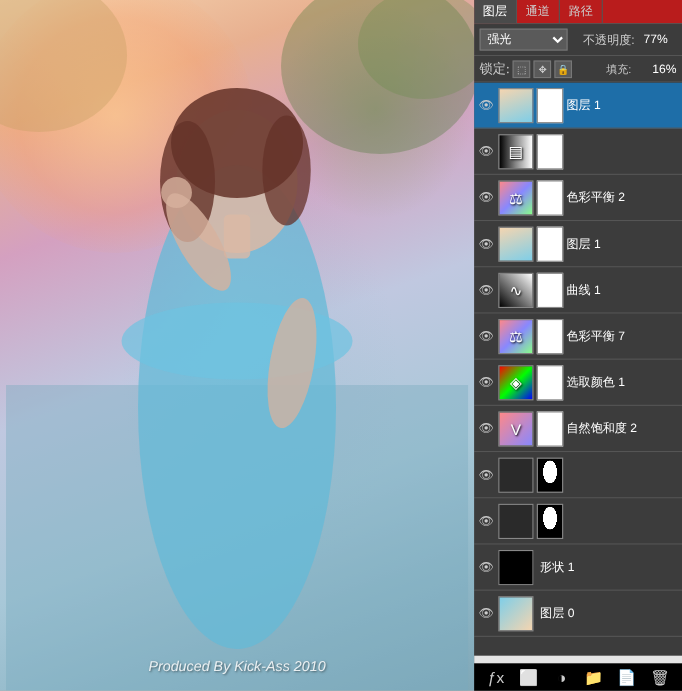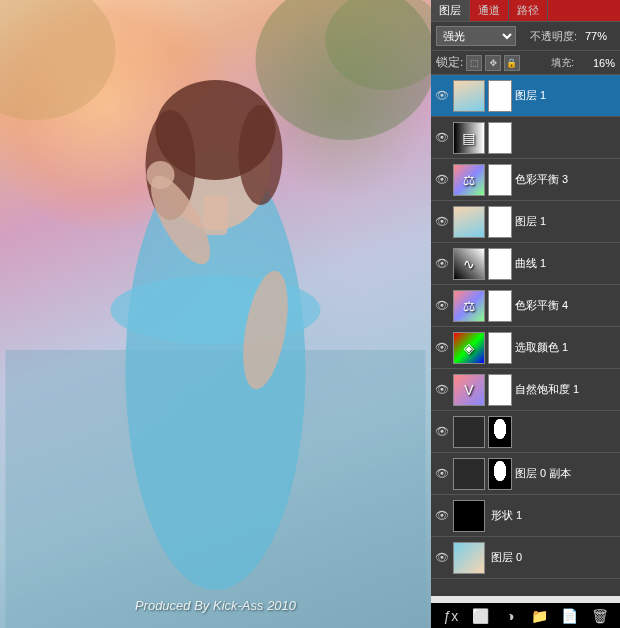--- a/index.html
+++ b/index.html
@@ -321,21 +321,21 @@
           <span style="font-size: 14px; color: rgb(255, 255, 255); text-shadow: rgb(0, 0, 0) 1px 1px 2px;">▤</span>
         </div>
         <div class="layer-mask-thumb" style="background: rgb(255, 255, 255); border: 1px solid rgb(136, 136, 136); width: 24px; height: 32px; flex-shrink: 0;"></div>
       </div>
       <div class="layer-item">
         <div class="eye-icon" style="font-size: 11px;">👁</div>
         <div class="layer-thumb" style="background: linear-gradient(135deg, rgb(255, 136, 136), rgb(136, 136, 255), rgb(136, 255, 136));">
           <span style="font-size: 14px; color: rgb(255, 255, 255); text-shadow: rgb(0, 0, 0) 1px 1px 2px;">⚖</span>
         </div>
         <div class="layer-mask-thumb" style="background: rgb(255, 255, 255); border: 1px solid rgb(136, 136, 136); width: 24px; height: 32px; flex-shrink: 0;"></div>
-        <div class="layer-name">色彩平衡 3</div>
+        <div class="layer-name">色彩平衡 2</div>
       </div>
       <div class="layer-item">
         <div class="eye-icon" style="font-size: 11px;">👁</div>
         <div class="layer-thumb" style="background: linear-gradient(160deg, rgb(245, 213, 176), rgb(126, 206, 232));"></div>
         <div class="layer-mask-thumb" style="background: rgb(255, 255, 255); border: 1px solid rgb(136, 136, 136); width: 24px; height: 32px; flex-shrink: 0;"></div>
         <div class="layer-name">图层 1</div>
       </div>
       <div class="layer-item">
         <div class="eye-icon" style="font-size: 11px;">👁</div>
         <div class="layer-thumb" style="background: linear-gradient(to right top, rgb(0, 0, 0), rgb(255, 255, 255));">
@@ -343,48 +343,47 @@
         </div>
         <div class="layer-mask-thumb" style="background: rgb(255, 255, 255); border: 1px solid rgb(136, 136, 136); width: 24px; height: 32px; flex-shrink: 0;"></div>
         <div class="layer-name">曲线 1</div>
       </div>
       <div class="layer-item">
         <div class="eye-icon" style="font-size: 11px;">👁</div>
         <div class="layer-thumb" style="background: linear-gradient(135deg, rgb(255, 136, 136), rgb(136, 136, 255), rgb(136, 255, 136));">
           <span style="font-size: 14px; color: rgb(255, 255, 255); text-shadow: rgb(0, 0, 0) 1px 1px 2px;">⚖</span>
         </div>
         <div class="layer-mask-thumb" style="background: rgb(255, 255, 255); border: 1px solid rgb(136, 136, 136); width: 24px; height: 32px; flex-shrink: 0;"></div>
-        <div class="layer-name">色彩平衡 4</div>
+        <div class="layer-name">色彩平衡 7</div>
       </div>
       <div class="layer-item">
         <div class="eye-icon" style="font-size: 11px;">👁</div>
         <div class="layer-thumb" style="background: linear-gradient(135deg, rgb(255, 0, 0), rgb(0, 255, 0), rgb(0, 0, 255));">
           <span style="font-size: 14px; color: rgb(255, 255, 255); text-shadow: rgb(0, 0, 0) 1px 1px 2px;">◈</span>
         </div>
         <div class="layer-mask-thumb" style="background: rgb(255, 255, 255); border: 1px solid rgb(136, 136, 136); width: 24px; height: 32px; flex-shrink: 0;"></div>
         <div class="layer-name">选取颜色 1</div>
       </div>
       <div class="layer-item">
         <div class="eye-icon" style="font-size: 11px;">👁</div>
         <div class="layer-thumb" style="background: linear-gradient(135deg, rgb(255, 136, 136), rgb(136, 136, 255));">
           <span style="font-size: 14px; color: rgb(255, 255, 255); text-shadow: rgb(0, 0, 0) 1px 1px 2px;">V</span>
         </div>
         <div class="layer-mask-thumb" style="background: rgb(255, 255, 255); border: 1px solid rgb(136, 136, 136); width: 24px; height: 32px; flex-shrink: 0;"></div>
-        <div class="layer-name">自然饱和度 1</div>
+        <div class="layer-name">自然饱和度 2</div>
       </div>
       <div class="layer-item">
         <div class="eye-icon" style="font-size: 11px;">👁</div>
         <div class="layer-thumb" style="background: rgb(42, 42, 42);"></div>
         <div class="layer-mask-thumb" style="background: radial-gradient(at 50% 40%, rgb(255, 255, 255) 0%, rgb(255, 255, 255) 40%, rgb(0, 0, 0) 41%); border: 1px solid rgb(136, 136, 136); width: 24px; height: 32px; flex-shrink: 0;"></div>
       </div>
       <div class="layer-item">
         <div class="eye-icon" style="font-size: 11px;">👁</div>
         <div class="layer-thumb" style="background: rgb(42, 42, 42);"></div>
         <div class="layer-mask-thumb" style="background: radial-gradient(at 50% 40%, rgb(255, 255, 255) 0%, rgb(255, 255, 255) 40%, rgb(0, 0, 0) 41%); border: 1px solid rgb(136, 136, 136); width: 24px; height: 32px; flex-shrink: 0;"></div>
-        <div class="layer-name">图层 0 副本</div>
       </div>
       <div class="layer-item">
         <div class="eye-icon" style="font-size: 11px;">👁</div>
         <div class="layer-thumb" style="background: rgb(0, 0, 0);"></div>
         <div></div>
         <div class="layer-name">形状 1</div>
       </div>
       <div class="layer-item">
         <div class="eye-icon" style="font-size: 11px;">👁</div>
         <div class="layer-thumb" style="background: linear-gradient(135deg, rgb(126, 206, 232), rgb(245, 213, 176));"></div>

